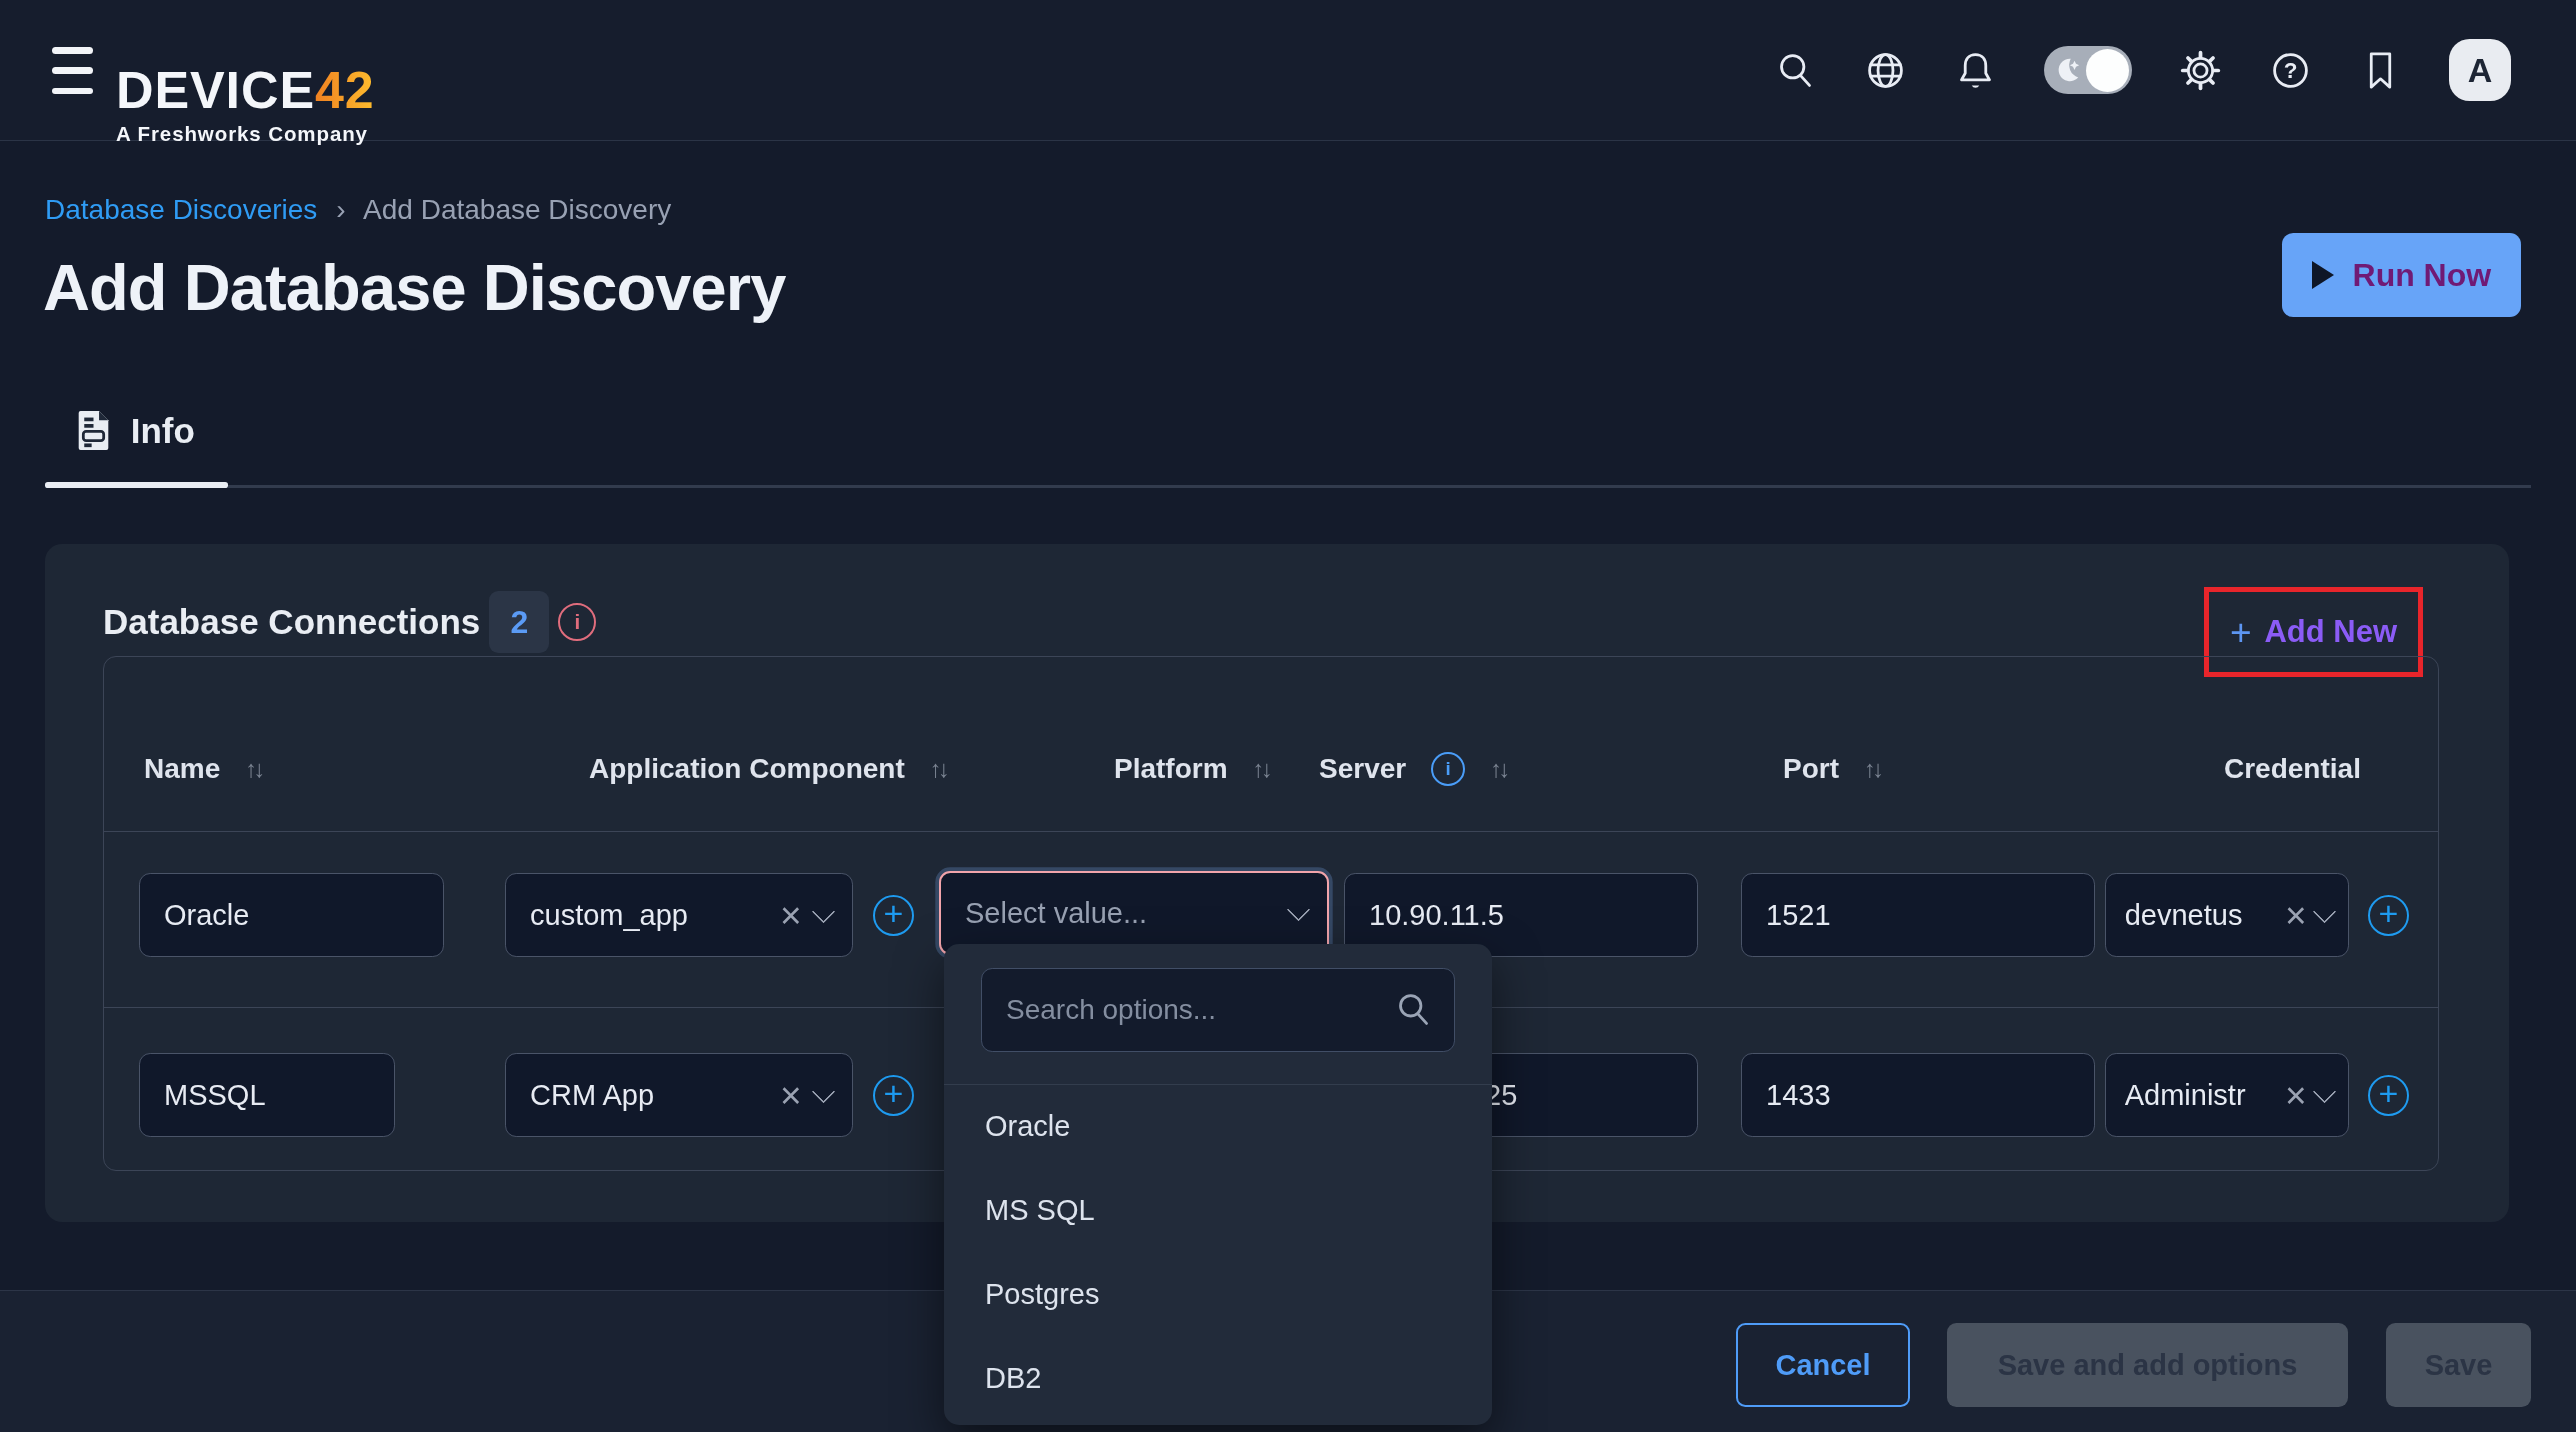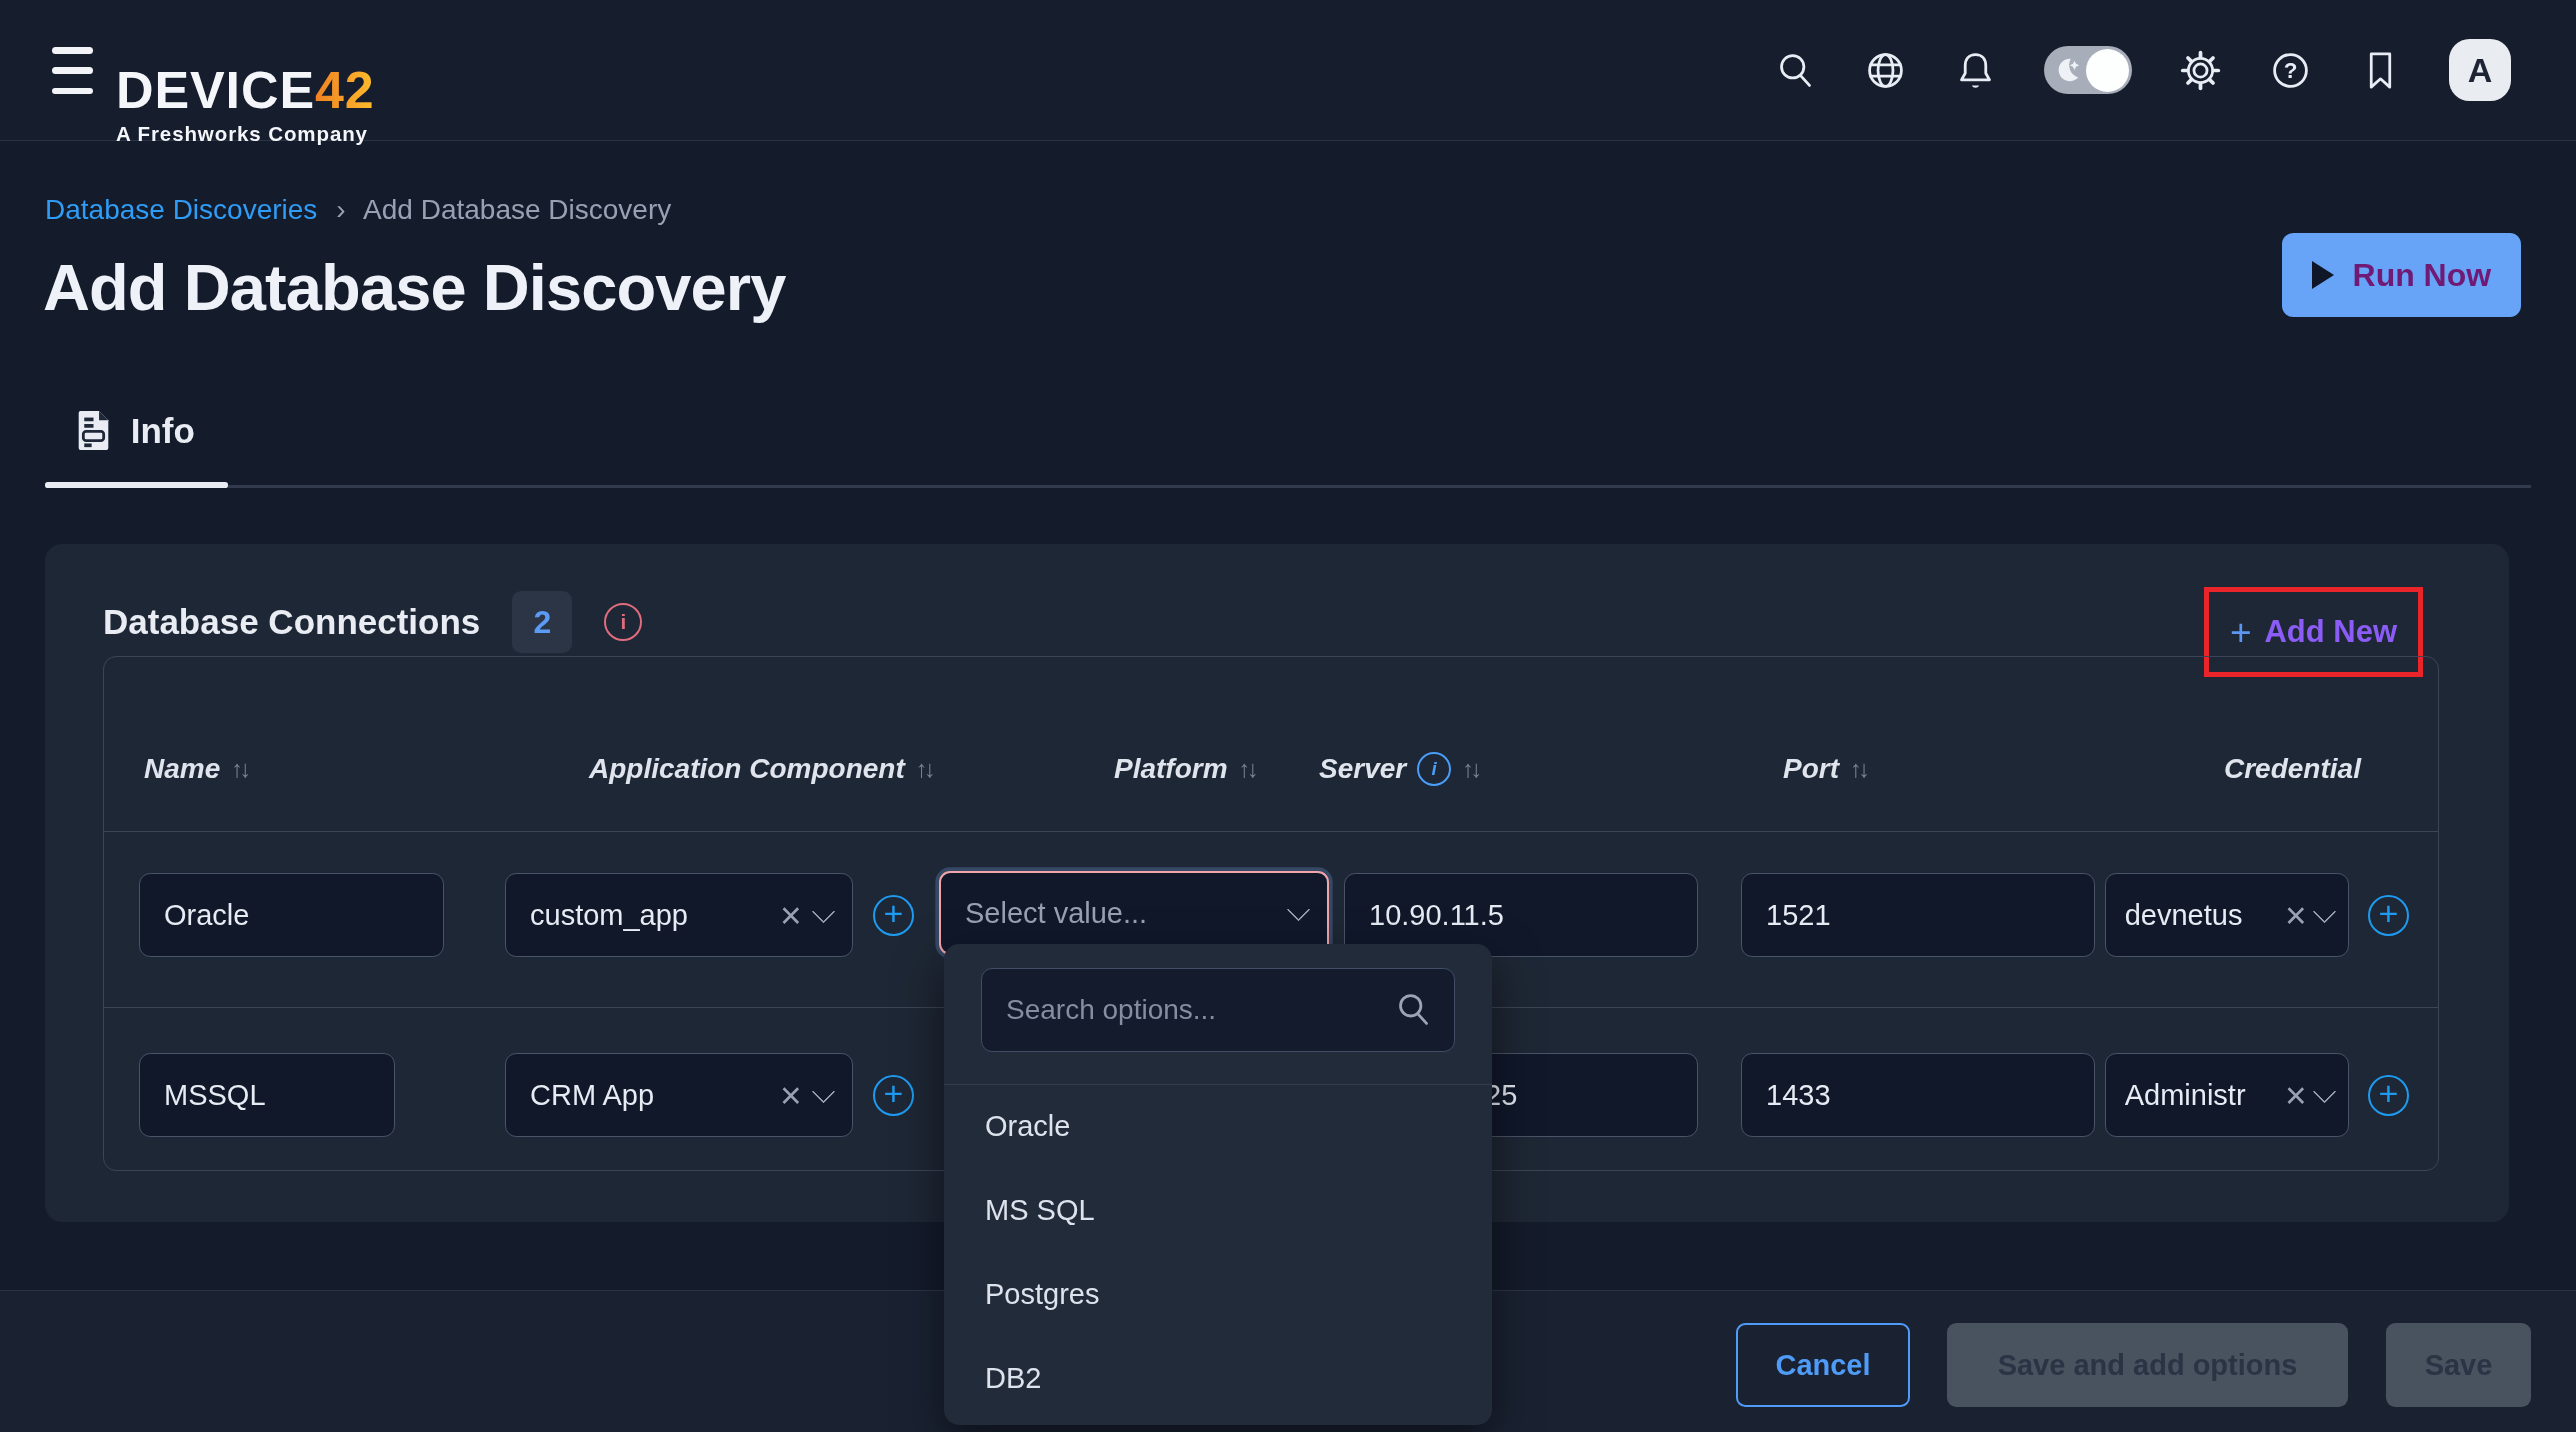--- a/index.html
+++ b/index.html
@@ -32,33 +32,33 @@
   .run-now{position:absolute;left:2282px;top:233px;width:239px;height:84px;border-radius:11.2px;background:#67a4f8;display:flex;align-items:center;justify-content:center;gap:18.7px;cursor:pointer;}
   .run-now .play{width:0;height:0;border-left:22.4px solid #0e1627;border-top:14px solid transparent;border-bottom:14px solid transparent;}
   .run-now .lbl{font-size:32px;font-weight:bold;color:#701a75;}
   
   .tab-info{position:absolute;left:75px;top:409px;display:flex;align-items:center;gap:18.7px;cursor:pointer;}
   .tab-info .lbl{font-size:35px;font-weight:bold;color:#e9edf3;}
   .tab-underline-track{position:absolute;left:45px;top:485px;width:2486px;height:2.8px;background:#323b4d;}
   .tab-underline-active{position:absolute;left:45px;top:482px;width:183px;height:5.6px;border-radius:2.8px;background:#e9edf3;}
   
   .card{position:absolute;left:45px;top:544px;width:2464px;height:678px;background:#1e2735;border-radius:17px;}
-  .card-head{position:absolute;left:58px;top:47px;display:flex;align-items:center;gap:32px;}
+  .card-head{position:absolute;left:58px;top:47px;display:flex;align-items:center;gap:9px;}
   .card-title{font-size:35px;font-weight:bold;color:#e9edf3;}
   .count-badge{min-width:45px;height:62px;padding:0 7.5px;border-radius:9.3px;background:#2b3546;display:flex;align-items:center;justify-content:center;font-size:32px;font-weight:bold;color:#5b9bf5;}
   .info-pink{width:34px;height:34px;border-radius:50%;border:2.8px solid #e06d7d;color:#e06d7d;font-size:20.5px;font-weight:bold;display:flex;align-items:center;justify-content:center;cursor:pointer;}
   .info-blue{width:30px;height:30px;border-radius:50%;border:2.8px solid #4a9df8;color:#4a9df8;font-size:18.7px;font-weight:bold;display:flex;align-items:center;justify-content:center;cursor:pointer;}
   .addnew-annotation{position:absolute;left:2159px;top:43px;width:219px;height:90px;border:5.6px solid #e9252b;box-sizing:border-box;}
   .addnew-btn{position:absolute;inset:5.6px;display:flex;align-items:center;justify-content:center;gap:13px;cursor:pointer;}
   .addnew-btn .plus{font-size:37px;color:#5d96f2;font-weight:normal;line-height:1;}
   .addnew-btn .lbl{font-size:31px;font-weight:bold;color:#8b5cf6;}
   
   .tbl{position:absolute;left:58px;top:112px;width:2336px;height:515px;border:0.9px solid #3c4557;border-radius:13px;box-sizing:border-box;}
   .tbl .hdiv{position:absolute;left:0;width:100%;height:0.9px;background:#3c4557;}
-  .th{position:absolute;top:70px;height:84px;display:flex;align-items:center;gap:11px;cursor:pointer;font-style:italic;}
+  .th{position:absolute;top:70px;height:84px;display:flex;align-items:center;gap:25px;cursor:pointer;}
   .th .lbl{font-size:28px;font-weight:bold;color:#dfe4ed;}
   .sort{font-size:24px;color:#7a8391;letter-spacing:-3.7px;}
   .cell{position:absolute;height:84px;display:flex;align-items:center;}
   .inp{width:100%;height:84px;box-sizing:border-box;background:#10182a;border:1.9px solid #4a5468;border-radius:11.2px;color:#e7ebf3;font-size:29px;font-family:"Liberation Sans",sans-serif;padding:0 24px;outline:none;}
   .sel{width:100%;height:84px;box-sizing:border-box;background:#10182a;border:1.9px solid #4a5468;border-radius:11.2px;display:flex;align-items:center;padding:0 20.5px 0 24px;cursor:pointer;}
   .sel .txt{font-size:29px;color:#e7ebf3;white-space:nowrap;overflow:hidden;flex:1;}
   .sel .txt.placeholder{color:#98a1b2;}
   .x-icon{font-size:37px;color:#9aa2b2;margin:0 13px 0 9.3px;line-height:1;cursor:pointer;}
   .chev{width:15px;height:15px;border-right:2.8px solid #9aa2b2;border-bottom:2.8px solid #9aa2b2;transform:rotate(45deg) translate(-2.8px,-2.8px);border-radius:1.9px;flex:none;}
   .sel.focused{border:2.8px solid #f2a4ab;box-shadow:0 0 0 3.7px rgba(98,134,190,0.35);}

